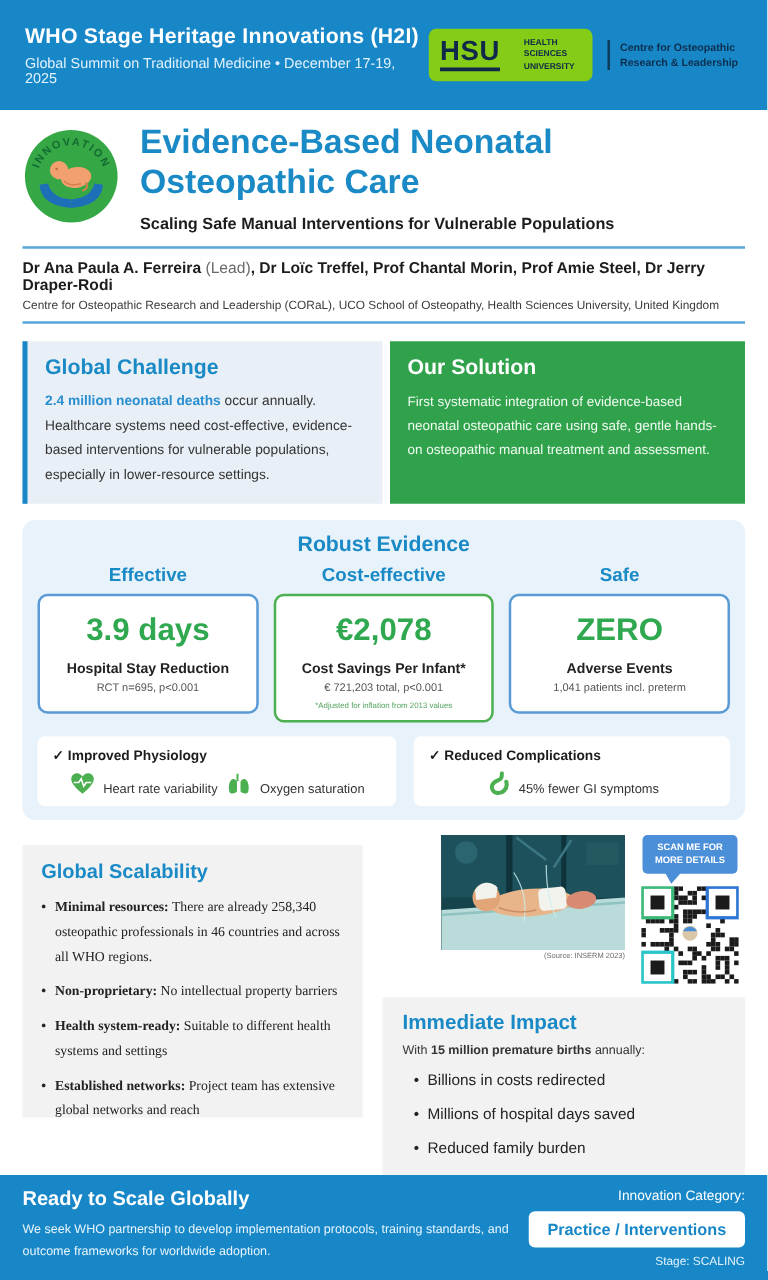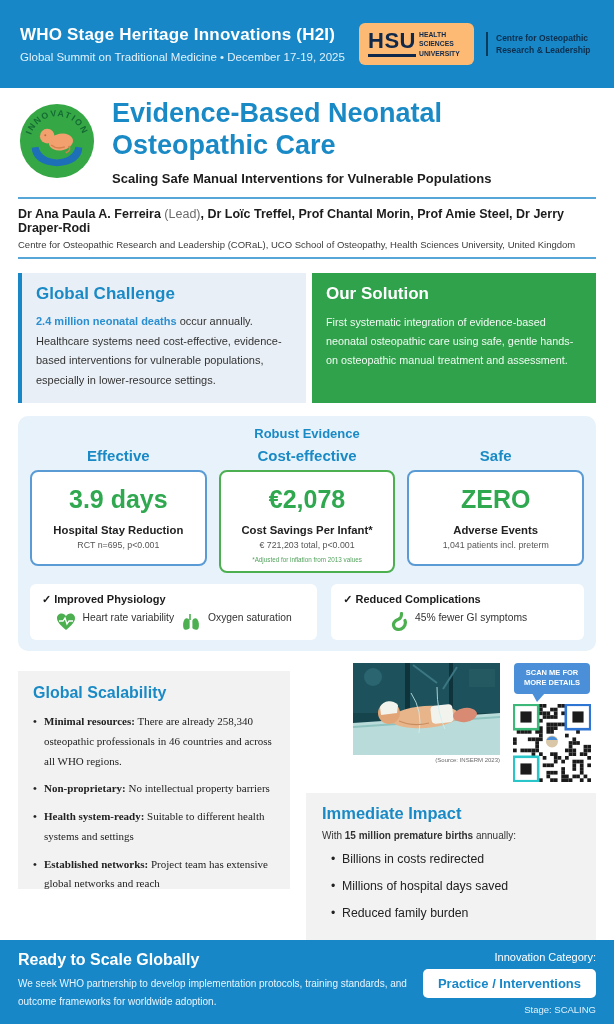--- a/index.html
+++ b/index.html
@@ -7,21 +7,21 @@
   body {
     width:614px; height:1024px; background:#ffffff; overflow:hidden; position:relative;
     font-family:"Liberation Sans", sans-serif; color:#222;
   }
   
   .topbar { height:88px; background:#1787c8; display:flex; justify-content:space-between;
     align-items:center; padding:0 20px; }
   .topbar-title { color:#fff; font-size:17px; font-weight:bold; letter-spacing:.2px; }
   .topbar-sub { color:#e2f2fc; font-size:11.5px; margin-top:6px; }
   .topbar-right { display:flex; align-items:center; gap:12px; }
-  .hsu-box { background:#fdba74; border-radius:6px; padding:7px 9px; display:flex; align-items:center; gap:3px; }
+  .hsu-box { background:#84cc16; border-radius:6px; padding:7px 9px; display:flex; align-items:center; gap:19px; }
   .hsu-acronym { font-size:22px; font-weight:bold; color:#10294a; letter-spacing:.5px; line-height:1;
     border-bottom:3px solid #10294a; padding-bottom:2px; }
   .hsu-name { font-size:6.8px; font-weight:bold; color:#10294a; width:46px; line-height:1.35; }
   .coral-box { font-size:8.5px; font-weight:bold; color:#0d2f4e; width:108px; line-height:1.45;
     border-left:2px solid #0e3a5c; padding-left:8px; }
   
   .main { padding:0 18px; height:852px; overflow:hidden; position:relative; }
   .hero { display:flex; gap:16px; align-items:flex-start; margin-top:10px; }
   .badge { width:78px; height:78px; flex:none; margin-top:4px; }
   .hero h1 { color:#1a8ac6; font-size:27px; line-height:1.18; margin:0; font-weight:bold; }
@@ -35,35 +35,35 @@
   .cols { display:flex; gap:6px; margin-top:14px; }
   .challenge { flex:1; background:#e9eff6; border-left:4px solid #1787c8; padding:11px 14px 12px; }
   .challenge h2 { color:#1a8ac6; font-size:17px; margin:0 0 8px; }
   .challenge p { font-size:11px; line-height:1.8; color:#333; margin:0; }
   .challenge .hl { color:#2a8fd0; font-weight:bold; }
   .solution { flex:1; background:#2fa24b; padding:11px 14px 28px; }
   .solution h2 { color:#fff; font-size:17px; margin:0 0 9px; }
   .solution p { font-size:10.8px; line-height:1.75; color:#f0fbf2; margin:0; }
   
   .evidence { background:#e7f2fa; border-radius:10px; margin-top:13px; padding:8px 12px 11px; }
-  .evidence h2 { text-align:center; color:#1a8ac6; font-size:13px; margin:2px 0 6px; }
+  .evidence h2 { text-align:center; color:#1a8ac6; font-size:17px; margin:2px 0 6px; }
   .ev-cols { display:flex; gap:12px; }
   .ev-col { flex:1; text-align:center; }
   .ev-head { color:#1a8ac6; font-size:15px; font-weight:bold; margin-bottom:6px; }
   .ev-card { background:#fff; border:2px solid #5b9bd5; border-radius:8px; padding:13px 5px 8px; min-height:96px; }
   .ev-card.green { border-color:#4caf50; }
   .ev-value { color:#2fa84f; font-size:25px; font-weight:bold; }
   .ev-label { font-size:11.3px; font-weight:bold; color:#222; margin-top:10px; }
   .ev-detail { font-size:8.8px; color:#555; margin-top:4px; }
   .ev-foot { font-size:6.3px; color:#53a35d; margin-top:6px; }
   .ev-checks { display:flex; gap:14px; margin-top:11px; }
   .check-card { background:#fff; border-radius:6px; padding:9px 12px 8px; }
   .check-card.wide { flex:1.15; } .check-card.narrow { flex:1; }
   .check-title { font-size:11px; font-weight:bold; color:#1c1c1c; }
-  .check-row { display:flex; align-items:flex-start; justify-content:center; gap:7px; margin-top:6px;
+  .check-row { display:flex; align-items:flex-end; justify-content:center; gap:7px; margin-top:6px;
     font-size:10.3px; color:#333; }
   .mini-icon { width:20px; height:20px; flex:none; }
   
   .scal-row { display:flex; gap:16px; margin-top:12px; }
   .scal { background:#f2f2f2; width:272px; flex:none; padding:13px 15px; margin-top:8px; height:218px; }
   .scal h2 { color:#1a8ac6; font-size:16px; margin:0 0 10px; }
   .scal ul { margin:0; padding:0; list-style:none; font-size:11px; color:#222; }
   .scal li { margin-bottom:8px; line-height:1.8; padding-left:11px; position:relative;font-family:Liberation Serif, serif; }
   .scal li::before { content:"•"; position:absolute; left:0; font-weight:bold; }
   .blead { font-weight:bold; }

